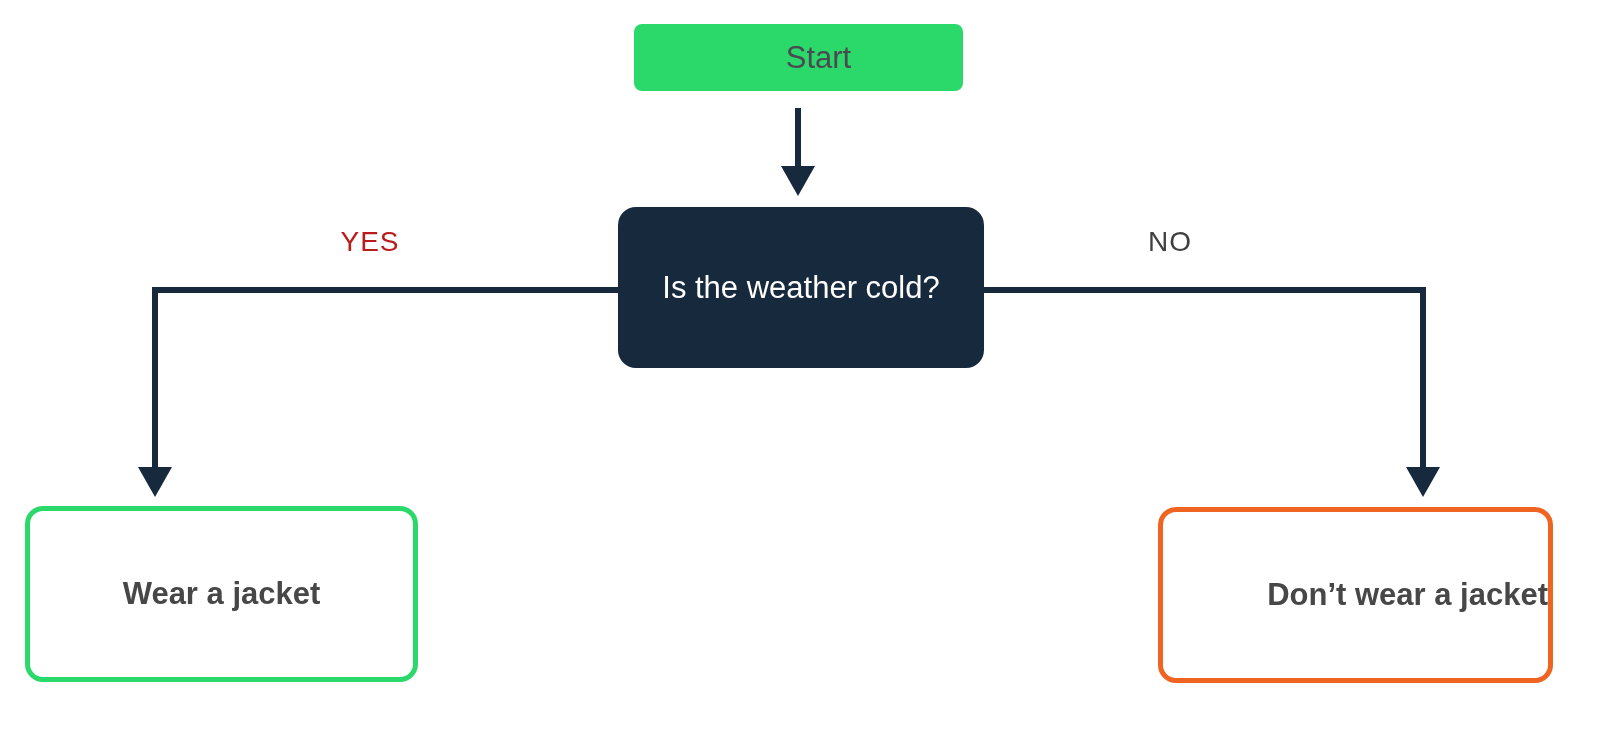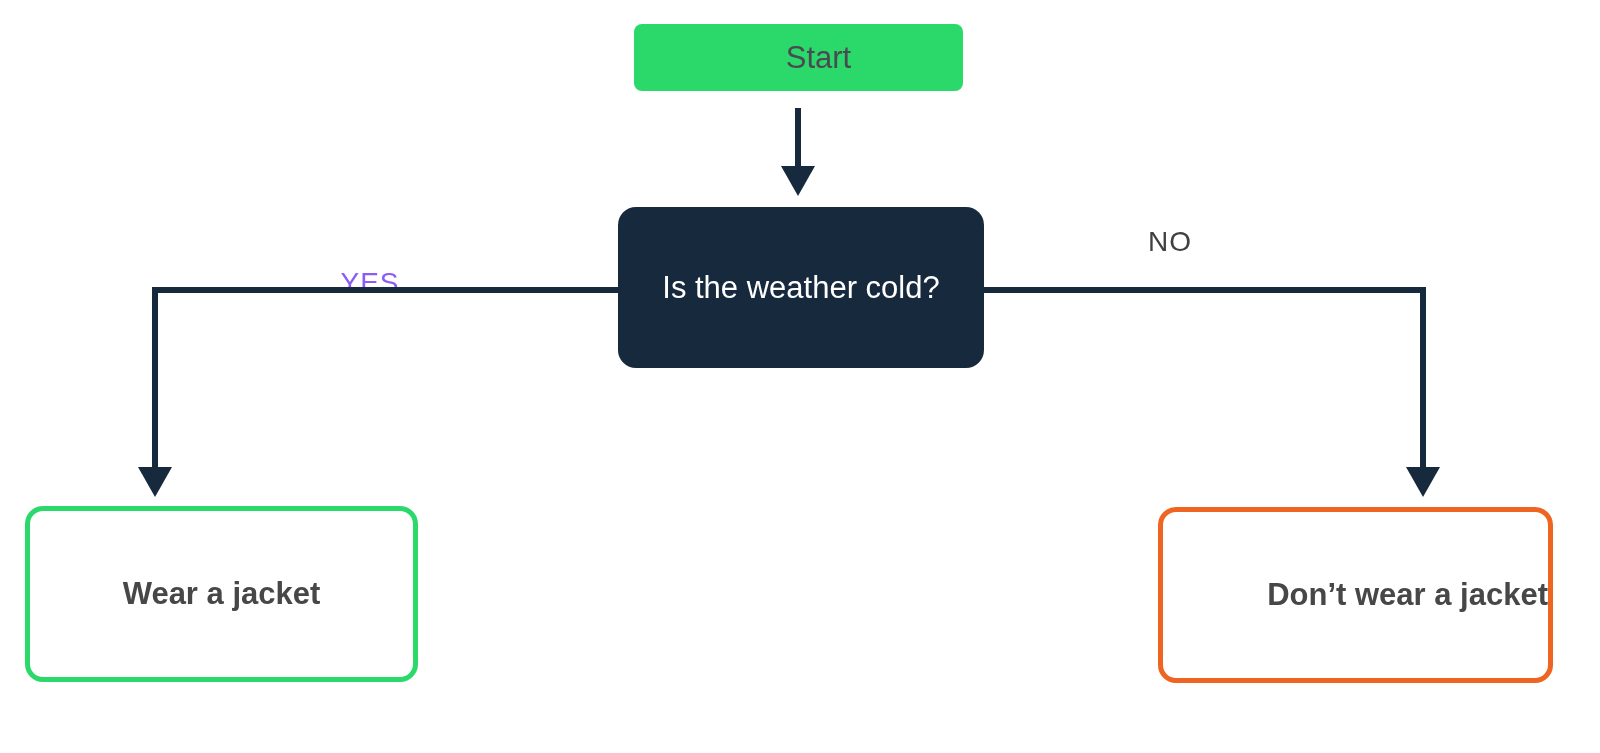--- a/index.html
+++ b/index.html
@@ -104,21 +104,21 @@
     <span>Start</span>
   </div>
 
   <div class="conn conn-start-v" style="background-color: rgb(22, 41, 61);"></div>
   <div class="arrowhead arrowhead-start" style="border-top-color: rgb(22, 41, 61);"></div>
 
   <div class="node node-decision" style="background-color: rgb(22, 41, 61); color: rgb(255, 255, 255);">
     <span>Is the weather cold?</span>
   </div>
 
-  <div class="edge-label edge-label-yes" style="color: #8b5cf6; margin-top: 41px;">YES</div>
+  <div class="edge-label edge-label-yes" style="color: #b91c1c;">YES</div>
   <div class="conn conn-yes-h" style="background-color: rgb(22, 41, 61);"></div>
   <div class="conn conn-yes-v" style="background-color: rgb(22, 41, 61);"></div>
   <div class="arrowhead arrowhead-yes" style="border-top-color: rgb(22, 41, 61);"></div>
 
   <div class="edge-label edge-label-no" style="color: #404040;">NO</div>
   <div class="conn conn-no-h" style="background-color: rgb(22, 41, 61);"></div>
   <div class="conn conn-no-v" style="background-color: rgb(22, 41, 61);"></div>
   <div class="arrowhead arrowhead-no" style="border-top-color: rgb(22, 41, 61);"></div>
 
   <div class="node node-result node-result-yes" style="border-color: rgb(43, 217, 106); color: rgb(71, 71, 71);">

